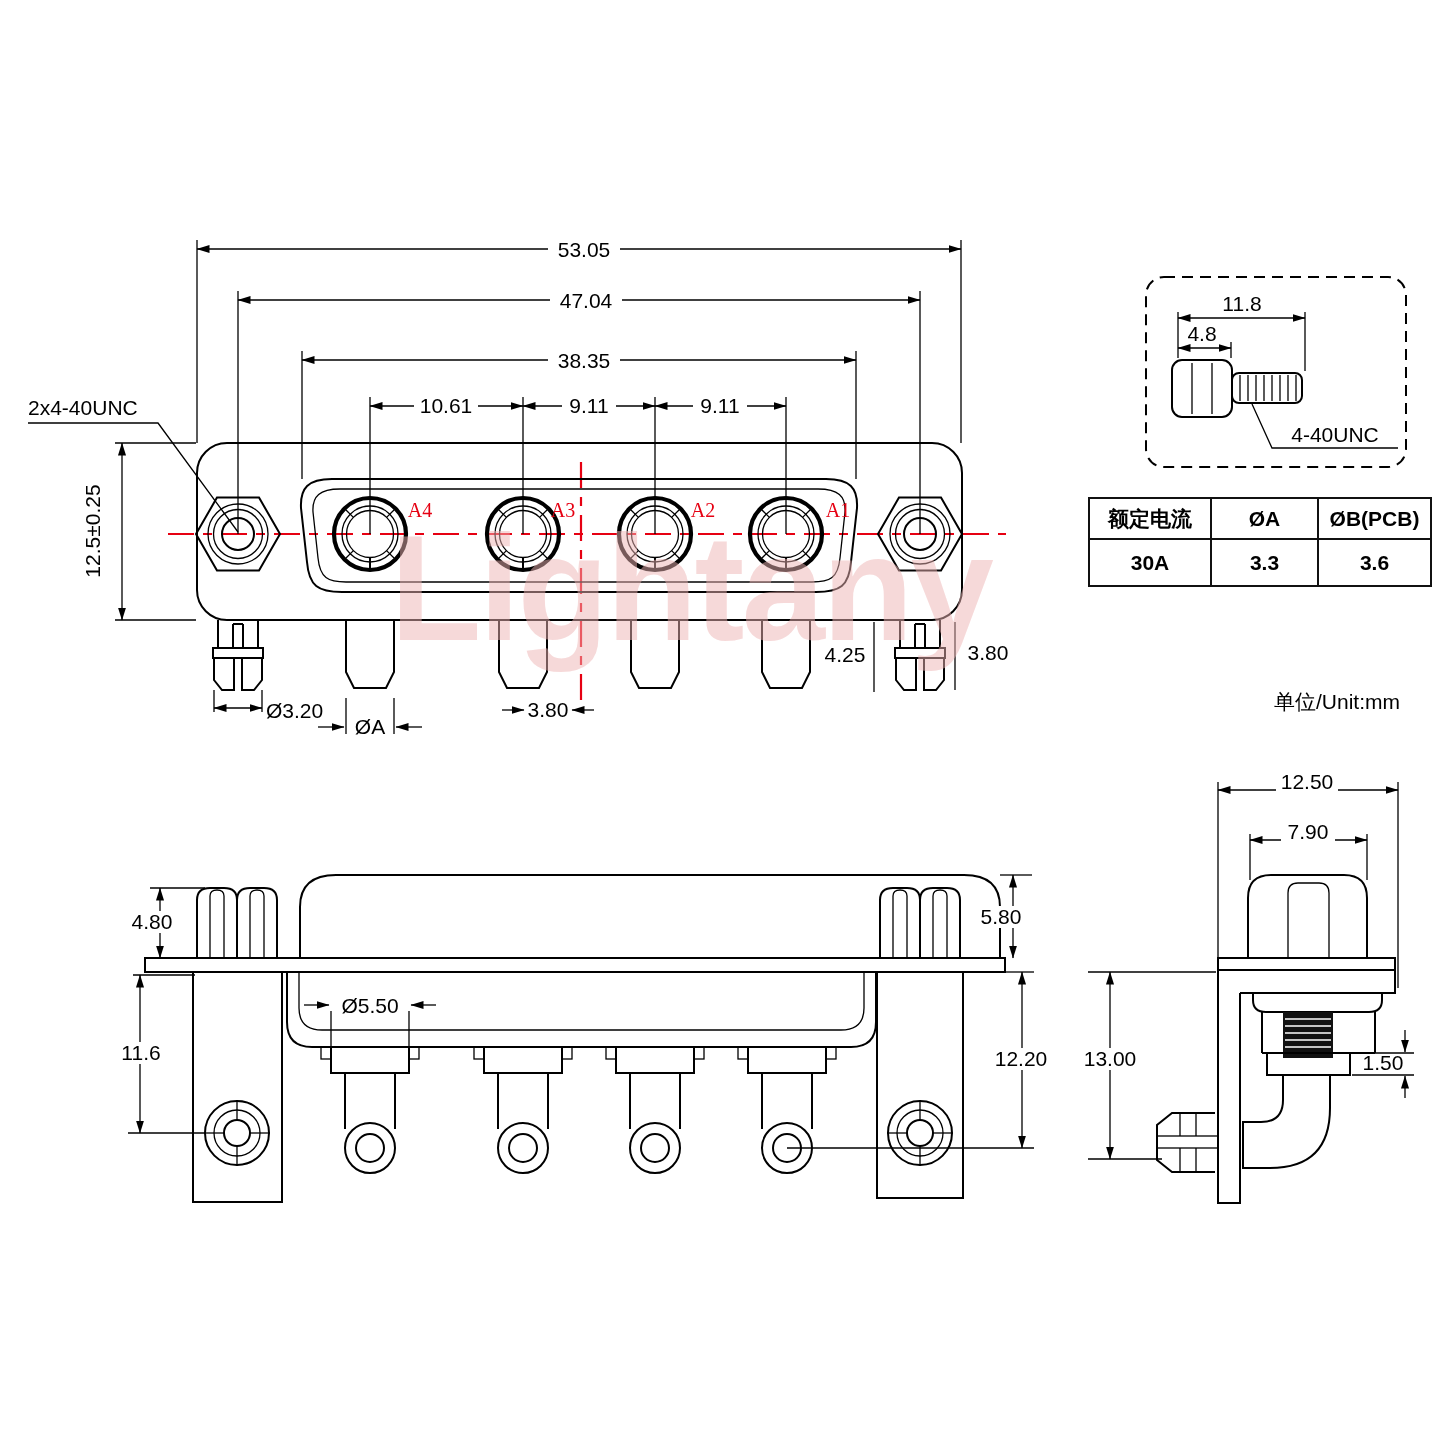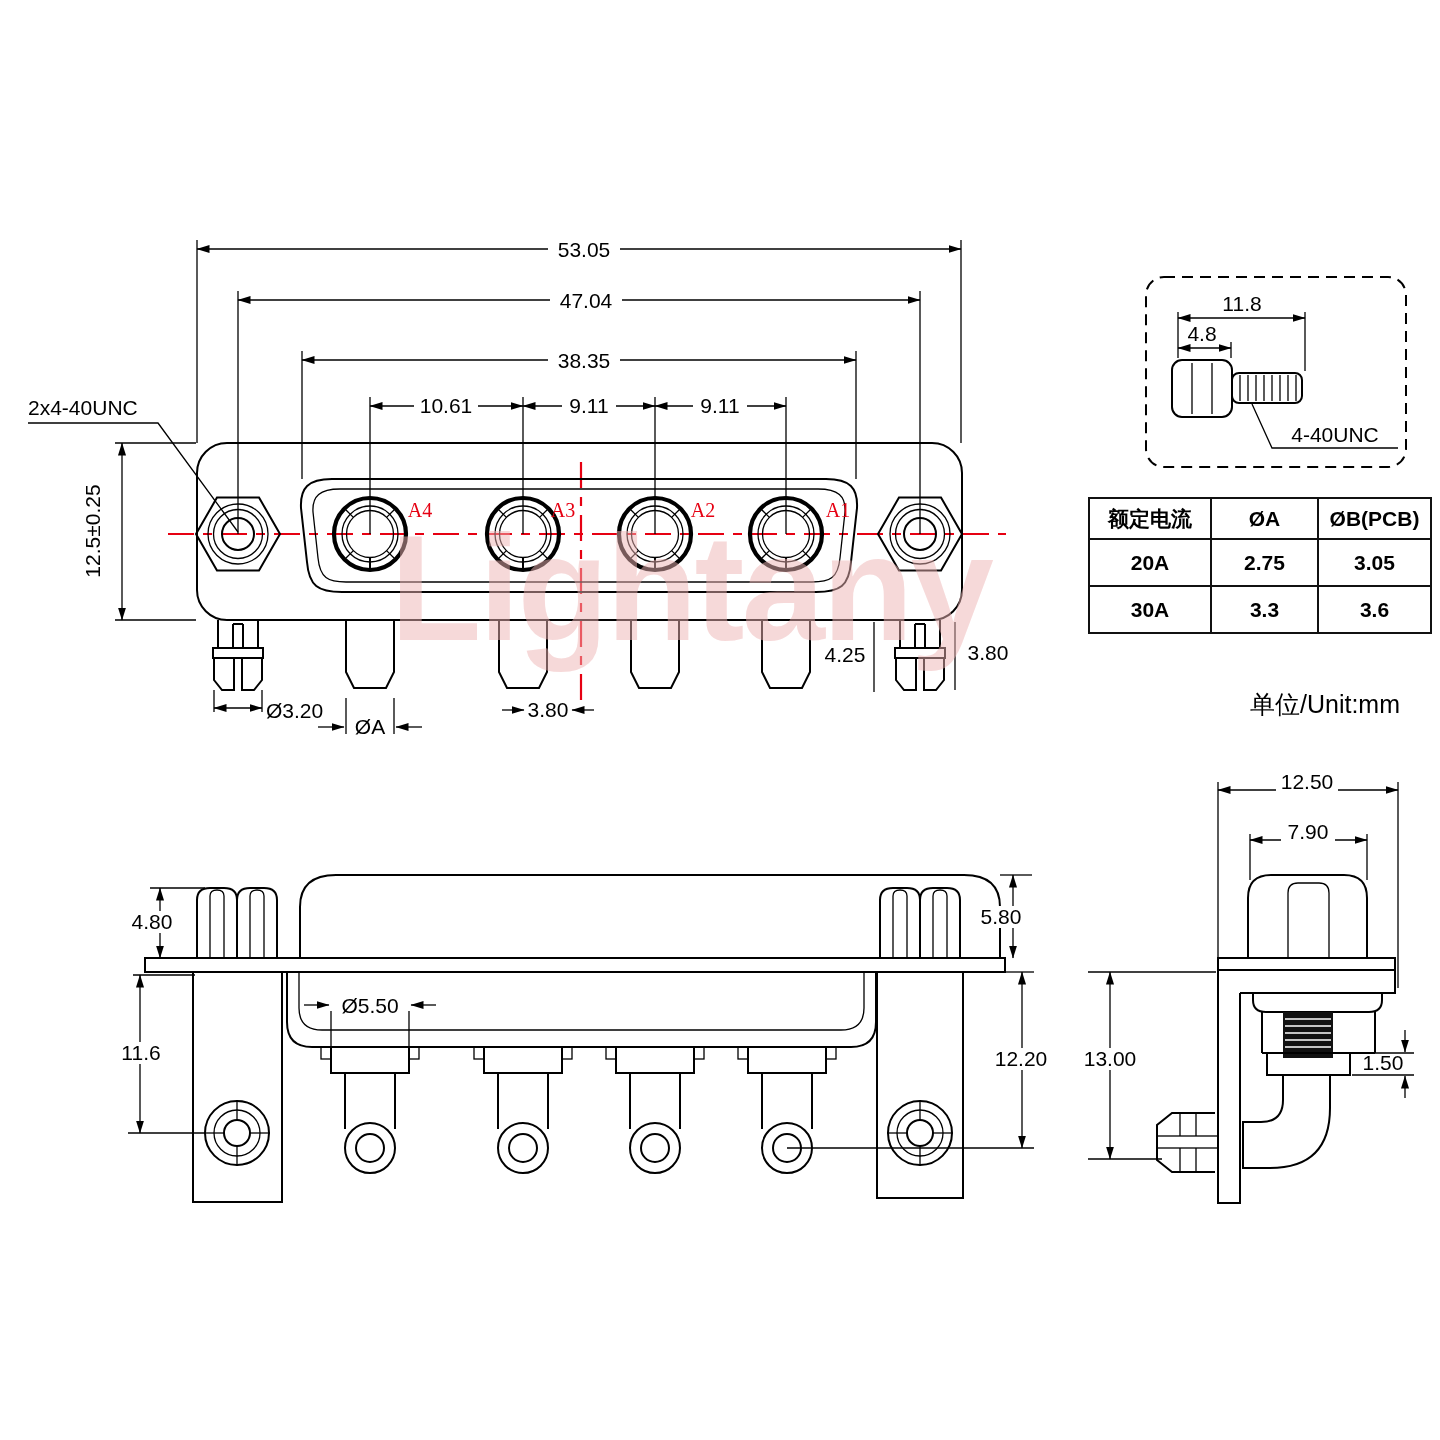--- a/index.html
+++ b/index.html
@@ -14,21 +14,21 @@
   svg .wm{fill:#eeb4b4;opacity:.5;font-weight:bold;font-size:150px;letter-spacing:-3px;}
   svg .dash{stroke:#000;stroke-width:2;fill:none;stroke-dasharray:11 7;}
   svg .wbg{fill:#ffffff;stroke:none;}
   .spec-table{position:absolute;left:1088px;top:497px;width:312px;}
   .spec-table table{border-collapse:collapse;width:312px;table-layout:fixed;}
   .spec-table td,.spec-table th{border:2px solid #111;text-align:center;vertical-align:middle;
       font-size:21px;font-weight:bold;color:#000;padding:4px;height:37px;overflow:hidden;}
   .spec-table th{height:31px;}
   .col0{width:112px;}.col1{width:97px;}.col2{width:103px;}
   .unit-note{position:absolute;left:1088px;top:688px;width:312px;text-align:right;
-      font-size:25px;color:#000;}
+      font-size:21px;color:#000;}
 </style>
 </head>
 <body>
 
 <div class="canvas">
 <svg width="1440" height="1440" viewBox="0 0 1440 1440">
   <defs>
     <marker id="arw" markerUnits="userSpaceOnUse" markerWidth="14" markerHeight="10" refX="12.5" refY="4" orient="auto-start-reverse">
       <path d="M0,0 L13,4 L0,8 Z" fill="#000"></path>
     </marker>
@@ -333,25 +333,20 @@
 
 <div class="spec-table">
   <table>
     <tbody>
           <tr>
       <th class="col0">额定电流</th>
       <th class="col1">ØA</th>
       <th class="col2">ØB(PCB)</th>
     </tr>
     <tr>
-      <td>20A</td>
-      <td>2.75</td>
-      <td>3.05</td>
-    </tr>
-    <tr>
       <td>30A</td>
       <td>3.3</td>
       <td>3.6</td>
     </tr>
   </tbody>
       </table>
 </div>
 <div class="unit-note">单位/Unit:mm</div>
 </div>
 

